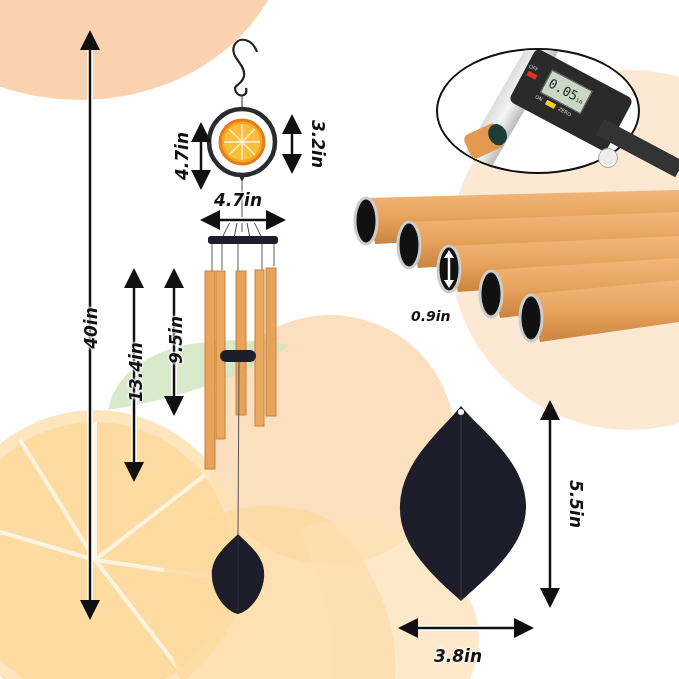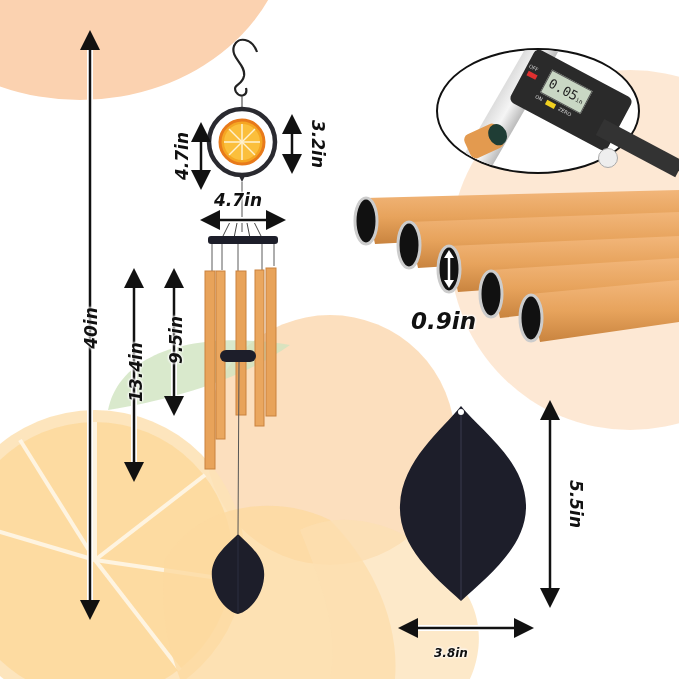--- a/index.html
+++ b/index.html
@@ -79,21 +79,21 @@
 
   <polygon points="530,294 679,280 679,322 540,342" fill="url(#tubeGrad)"></polygon>
   <ellipse cx="531" cy="318" rx="11" ry="23" fill="#111" stroke="#ccc" stroke-width="3"></ellipse>
 
   <g>
     <line x1="449" y1="254" x2="449" y2="284" stroke="#fff" stroke-width="2.5"></line>
     <polygon points="449,250 444,258 454,258" fill="#fff"></polygon>
     <polygon points="449,288 444,280 454,280" fill="#fff"></polygon>
   </g>
 </svg>
-<div class="label" style="left:411px; top:308px; font-size:23px;">0.9in</div>
+<div class="label" style="left:411px; top:308px; font-size:14px;">0.9in</div>
 
 <svg width="679" height="679" style="left:0; top:0;">
 
   <path d="M257 52 C252 38 238 36 234 46 C230 58 246 64 244 76 C242 86 232 84 236 92 C240 98 248 96 246 88" fill="none" stroke="#222" stroke-width="2.2"></path>
   <line x1="242" y1="96" x2="242" y2="108" stroke="#555" stroke-width="1.2"></line>
 
   <circle cx="242" cy="142" r="33" fill="none" stroke="#2a2a30" stroke-width="4.5"></circle>
   <circle cx="242" cy="142" r="22" fill="#f5a623" stroke="#e87a1b" stroke-width="3"></circle>
   <circle cx="242" cy="142" r="18" fill="#fbbf3c"></circle>
   <g stroke="#fff2d0" stroke-width="1.5">
@@ -172,13 +172,13 @@
   <circle cx="461" cy="412" r="3" fill="#fff"></circle>
 </svg>
 
 <div class="label vert" style="left:70px; top:318px; transform:rotate(-90deg); font-size:17px;">40in</div>
 <div class="label vert" style="left:106px; top:362px; transform:rotate(-90deg); font-size:17px;">13.4in</div>
 <div class="label vert" style="left:152px; top:330px; transform:rotate(-90deg); font-size:17px;">9.5in</div>
 <div class="label vert" style="left:158px; top:146px; transform:rotate(-90deg); font-size:17px;">4.7in</div>
 <div class="label vert" style="left:294px; top:134px; transform:rotate(90deg); font-size:17px;">3.2in</div>
 <div class="label" style="left:214px; top:190px; font-style:italic; font-size:17px;">4.7in</div>
 <div class="label vert" style="left:552px; top:494px; transform:rotate(90deg); font-style:italic; font-weight:bold; font-size:17px;">5.5in</div>
-<div class="label" style="left:434px; top:646px; font-size:12px;">3.8in</div>
+<div class="label" style="left:434px; top:646px; font-size:17px;">3.8in</div>
 
 </body></html>

